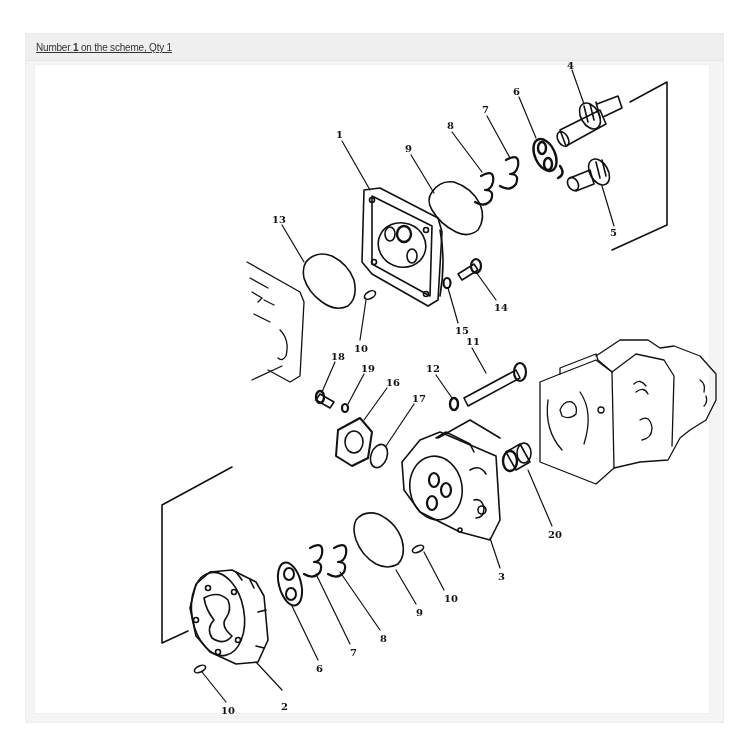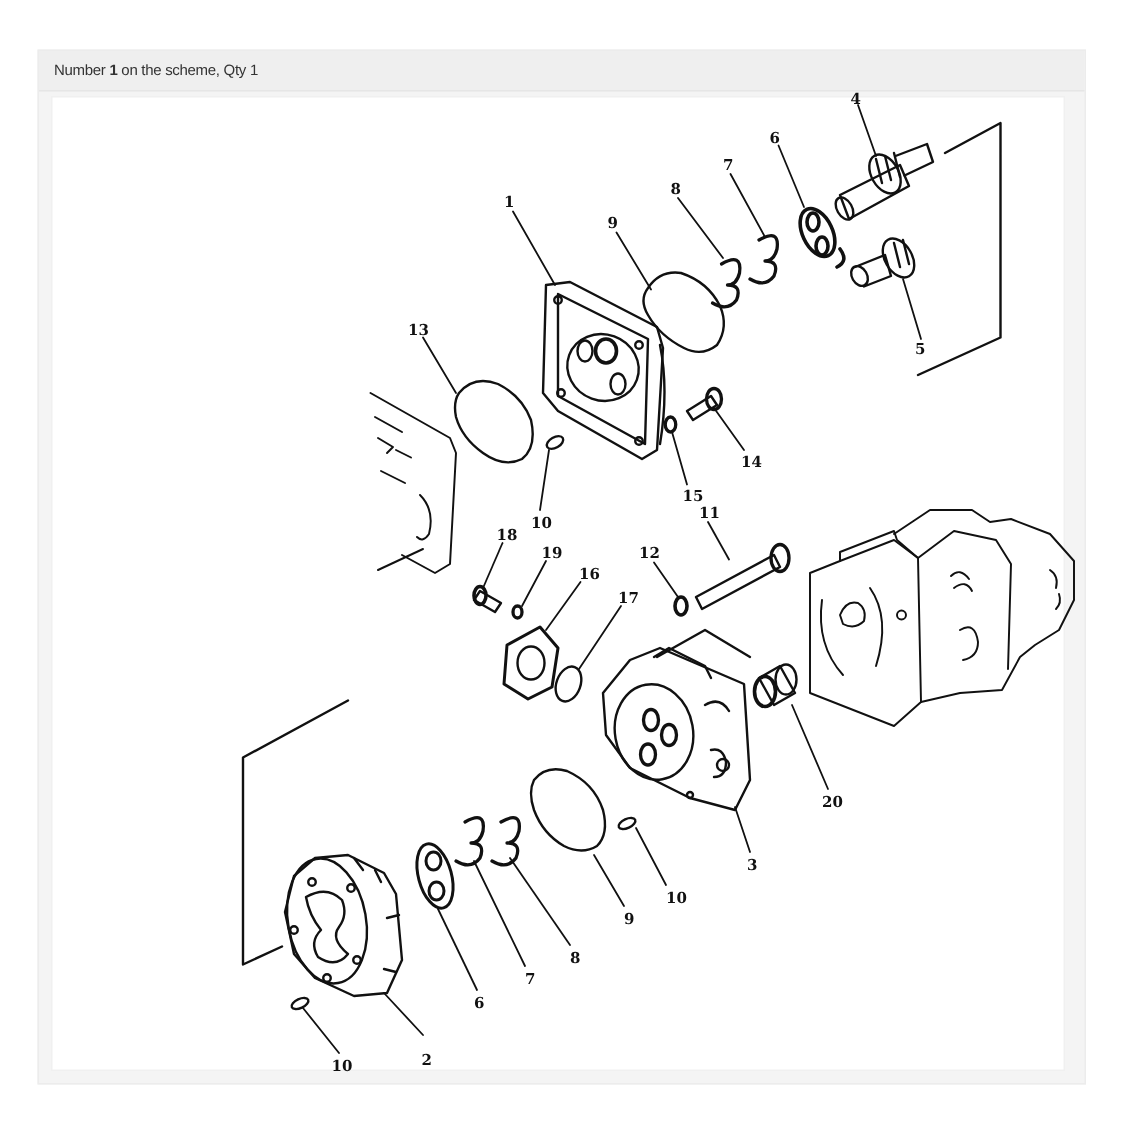--- a/index.html
+++ b/index.html
@@ -6,20 +6,21 @@
   body { width:750px; height:750px; position:relative; overflow:hidden; font-family:"Liberation Sans", sans-serif; }
   .panel {
     position:absolute; left:25px; top:33px; width:699px; height:690px;
     background:#f4f4f4; border:1px solid #ececec; box-sizing:border-box;
   }
   .caption {
     position:absolute; left:0; top:0; right:0; height:27px;
     background:#efefef; border-bottom:1px solid #e6e6e6;
     font-size:10px; color:#333; line-height:27px; padding-left:10px; box-sizing:border-box;
     letter-spacing:-0.2px;
+    text-decoration:underline;
   }
   .caption b { font-weight:bold; }
   .canvas {
     position:absolute; left:8px; top:30px; width:676px; height:650px;
     background:#ffffff; border:1px solid #f0f0f0; box-sizing:border-box;
   }
   svg.diagram { position:absolute; left:0; top:0; }
   .lbl { font-family:"DejaVu Serif", serif; font-size:10px; font-weight:bold; fill:#111; }
 </style>
 </head>

